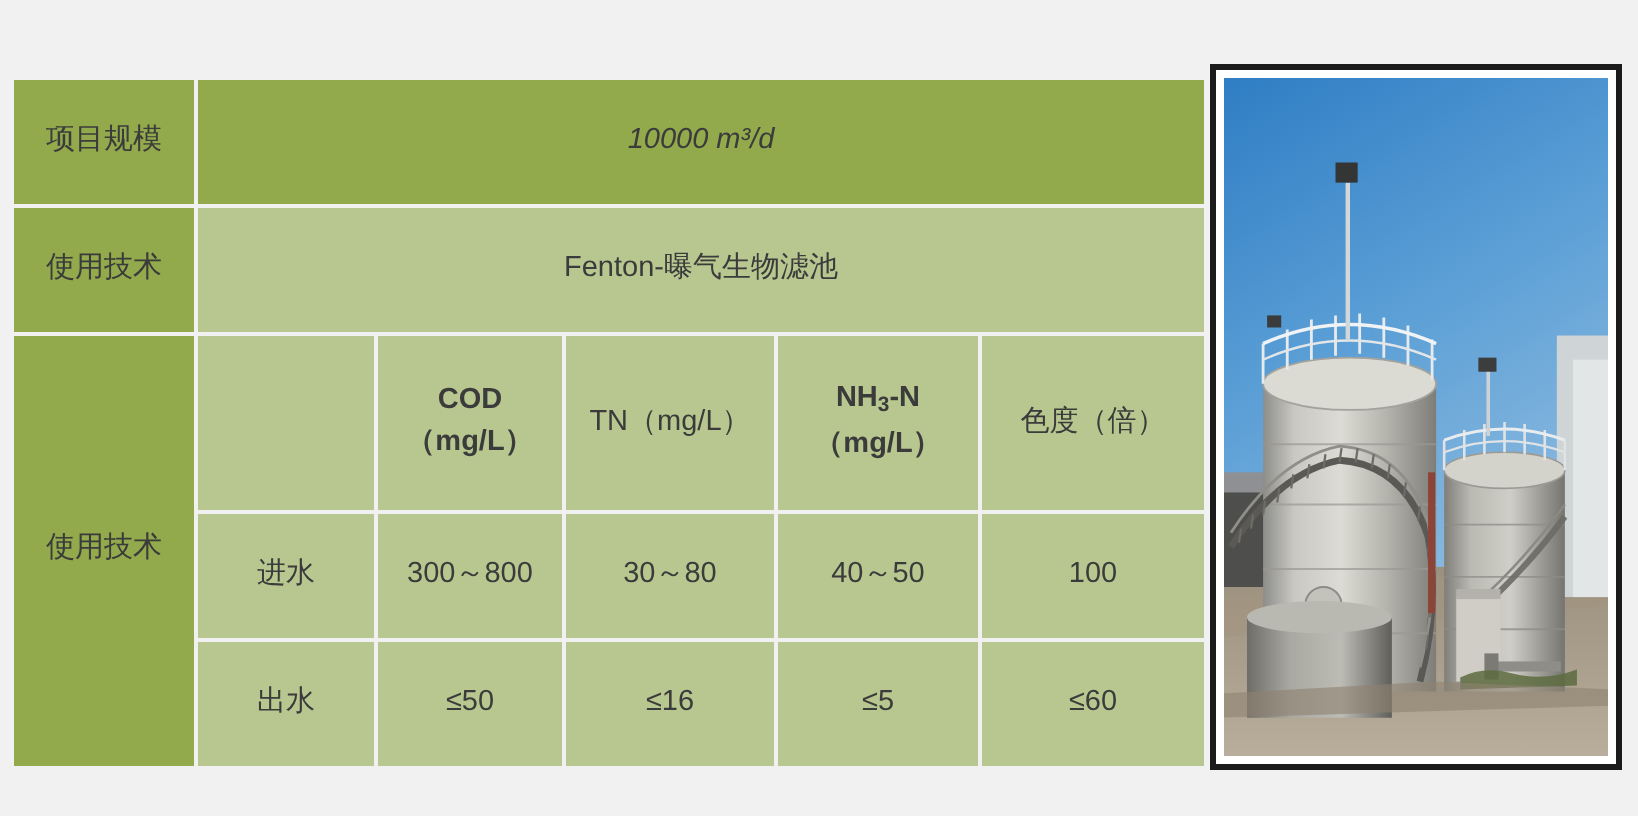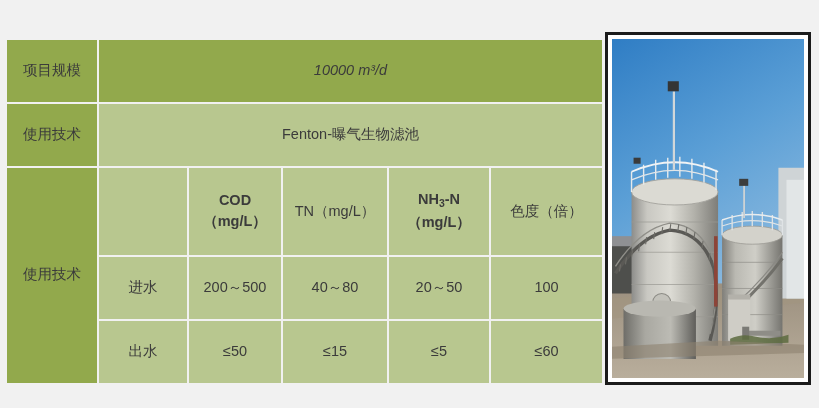--- a/index.html
+++ b/index.html
@@ -114,30 +114,30 @@
         <span class="nowrap">NH<span class="sub">3</span>-N</span><br>
         <span>（mg/L）</span>
       </td>
       <td>
         <span>色度（倍）</span>
       </td>
     </tr>
 
     <tr>
       <td>进水</td>
-      <td>200～500</td>
-      <td>40～80</td>
-      <td>20～50</td>
+      <td>300～800</td>
+      <td>30～80</td>
+      <td>40～50</td>
       <td>100</td>
     </tr>
 
     <tr>
       <td>出水</td>
       <td>≤50</td>
-      <td>≤15</td>
+      <td>≤16</td>
       <td>≤5</td>
       <td>≤60</td>
     </tr>
   </tbody>
 </table>
 
 <div id="photo-frame">
   <div id="photo-inner">
     <svg id="photo-svg" viewBox="0 0 196 337" preserveAspectRatio="xMidYMid slice">
       <defs>

